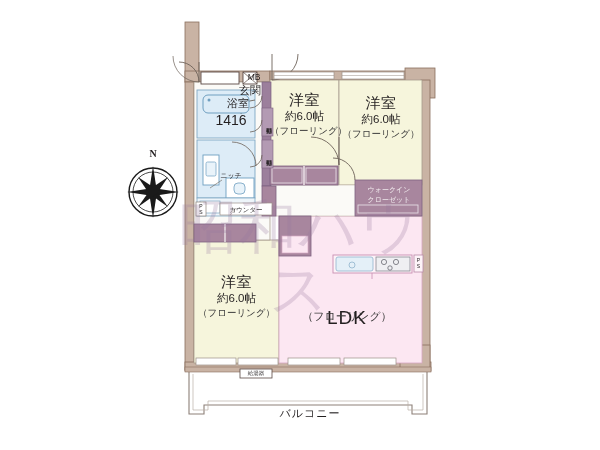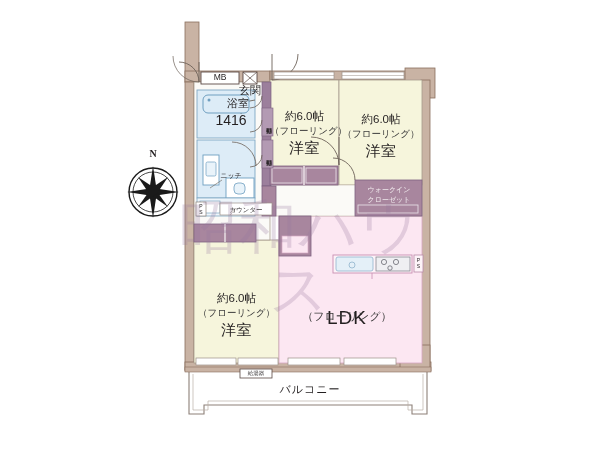--- a/index.html
+++ b/index.html
@@ -21,28 +21,28 @@
     width: 600px; height: 450px;
   }
   .lbl {
     position: absolute;
     text-align: center;
     line-height: 1.12;
     white-space: nowrap;
     pointer-events: none;
     color: #231f20;
   }
-  .lbl-room-name { font-size: 15px; letter-spacing: .5px; margin-top: 48px; }
+  .lbl-room-name { font-size: 15px; letter-spacing: .5px; }
   .lbl-room-area { font-size: 11.5px; }
   .lbl-room-floor { font-size: 9.5px; color: #3a3a3a; }
   .lbl-ldk { font-size: 19px; letter-spacing: 1px; }
   .lbl-tiny { font-size: 6px; }
   .lbl-sm { font-size: 8.5px; }
   .lbl-md { font-size: 11px; }
-  .lbl-bal { font-size: 11px; letter-spacing: 1px; }
+  .lbl-bal { font-size: 11px; letter-spacing: 1px; margin-top: 24px; }
   .lbl-vert {
     writing-mode: vertical-rl;
     text-orientation: upright;
     font-size: 6px;
     line-height: 1;
     letter-spacing: 0px;
   }
   .watermark {
     position: absolute;
     left: 150px;
@@ -255,21 +255,21 @@
     <polygon points="0,-26 3,-2 0,0 -3,-2" fill="#ffffff" opacity="0"></polygon>
   </g>
 </svg>
 
 <div class="watermark">昭和ハウス</div>
 
 <div class="compass">
   <div class="compass-n">N</div>
 </div>
 
-<div class="lbl lbl-sm" style="left:201px; top:73px; width:38px;">MB</div>
+<div class="lbl lbl-sm" style="left:201px; top:73px; width:38px;padding-left:34px;">MB</div>
 
 <div class="lbl lbl-md" style="left:236px; top:85px; width:28px;font-family:Liberation Mono, monospace;">玄関</div>
 
 <div class="lbl lbl-md" style="left:203px; top:97px; width:46px;text-align:right;">浴室</div>
 <div class="lbl" style="left:208px; top:113px; width:46px; font-size:14px;">1416</div>
 
 <div class="lbl lbl-tiny" style="left:216px; top:172px; width:30px; font-size:7px;">ニッチ</div>
 
 <div class="lbl lbl-tiny" style="left:222px; top:206px; width:48px; font-size:6.5px;">カウンター</div>
 

